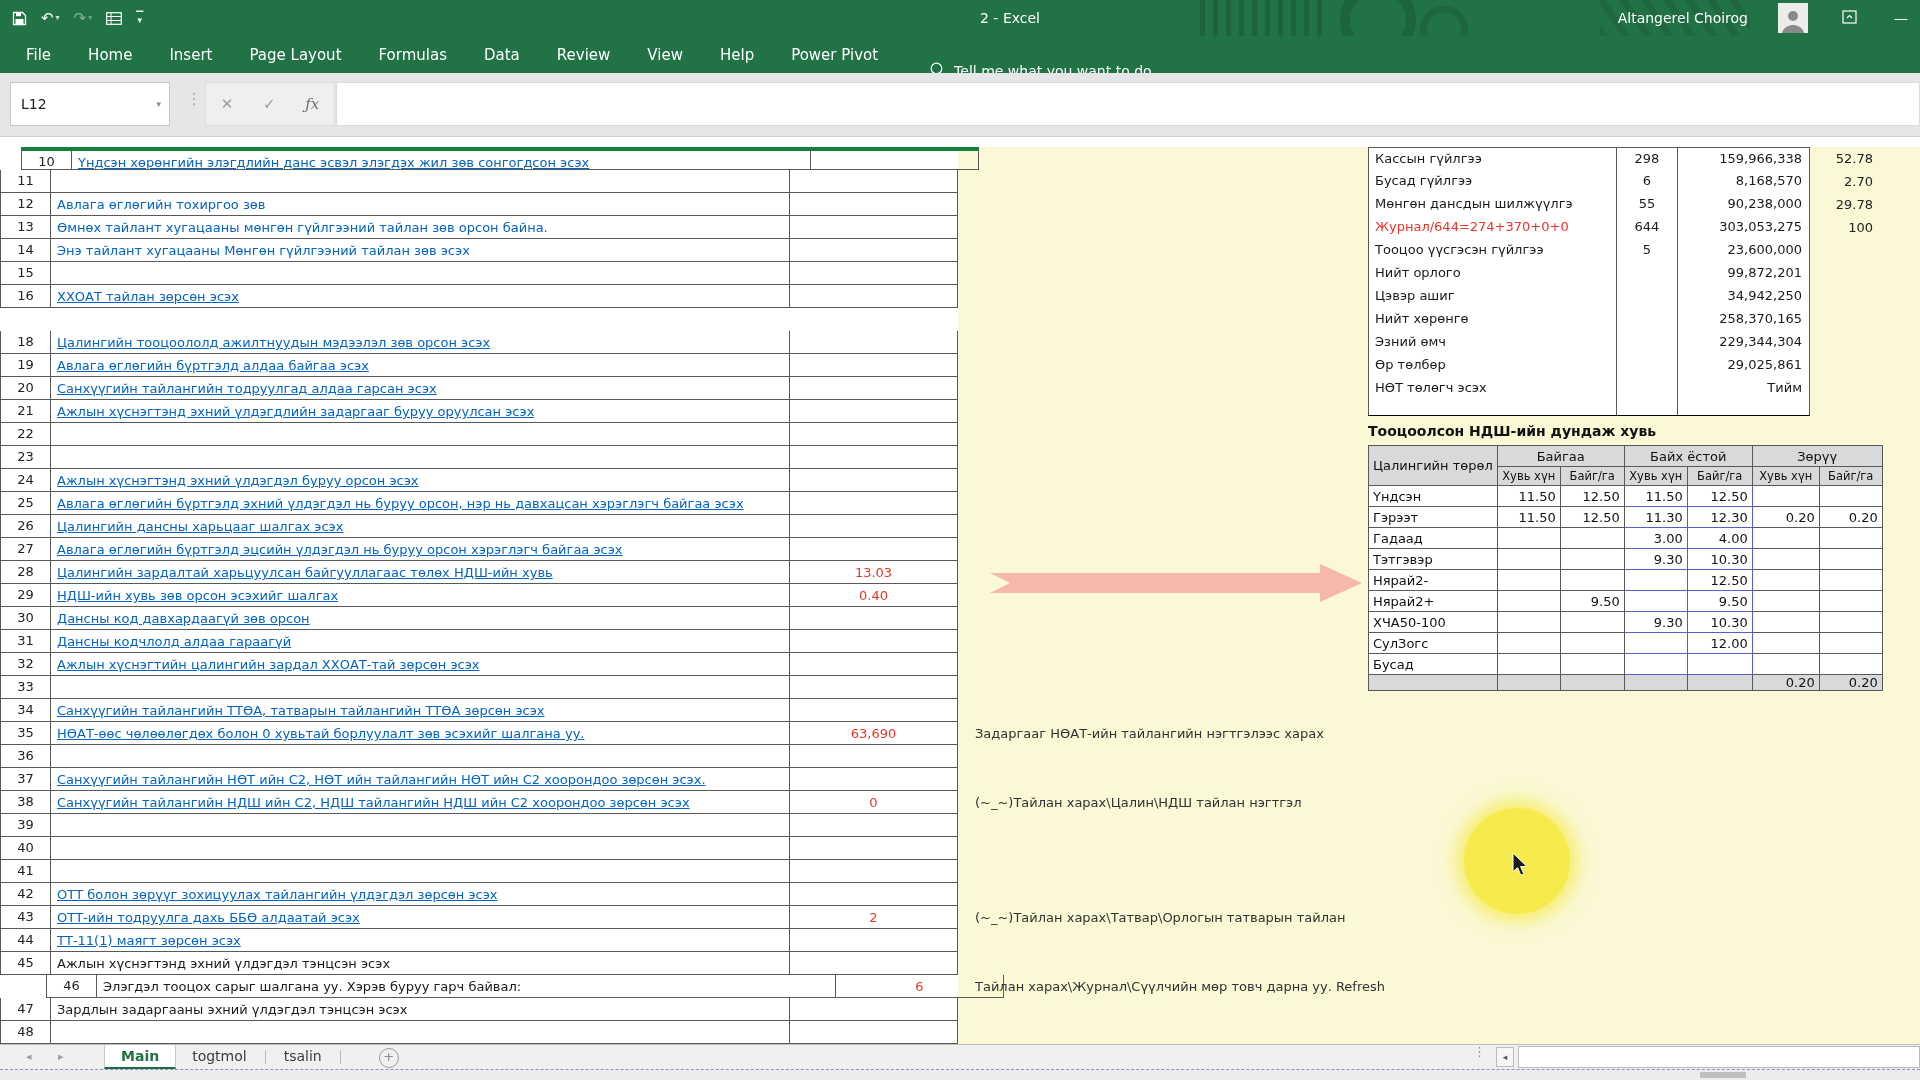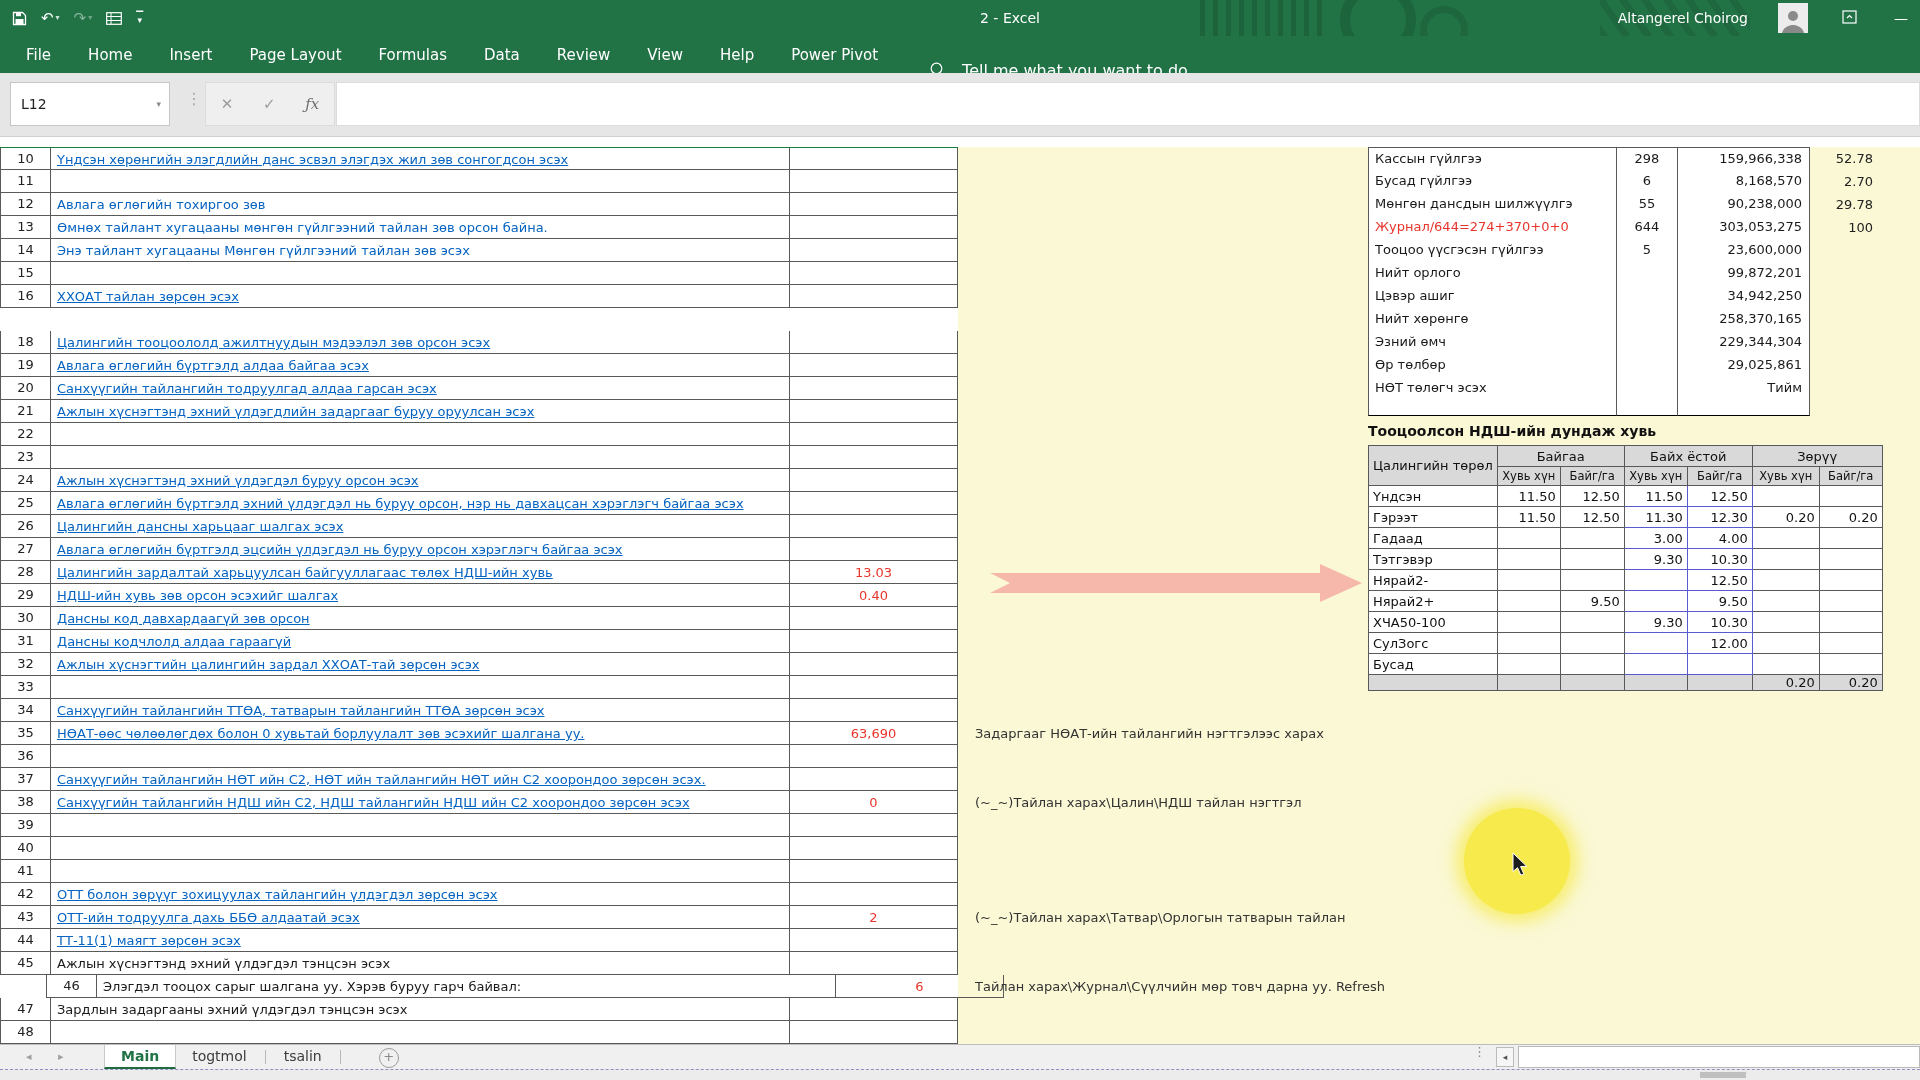--- a/index.html
+++ b/index.html
@@ -20,21 +20,21 @@
   .decor1{position:absolute;left:1200px;top:0;width:130px;height:36px;
           background:repeating-linear-gradient(90deg,rgba(0,0,0,.14) 0 5px,transparent 5px 13px);}
   .decor2{position:absolute;left:1340px;top:-18px;width:56px;height:56px;border:10px solid rgba(0,0,0,.13);border-radius:50%;}
   .decor3{position:absolute;left:1420px;top:6px;width:34px;height:34px;border:7px solid rgba(0,0,0,.11);border-radius:50%;}
   .decor4{position:absolute;left:1600px;top:0;width:150px;height:36px;
           background:repeating-linear-gradient(55deg,rgba(0,0,0,.10) 0 7px,transparent 7px 18px);}
 
   
   .menubar{position:absolute;left:0;top:36px;width:1920px;height:37px;background:#217346;display:flex;align-items:center;padding-left:26px;box-sizing:border-box;}
   .menu-item{color:#fff;font-size:15px;margin-right:37px;white-space:nowrap;}
-  .tellme{display:flex;align-items:center;gap:18px;margin-left:14px;color:#fff;font-size:16px;margin-top:32px;}
+  .tellme{display:flex;align-items:center;gap:10px;margin-left:14px;color:#fff;font-size:14px;margin-top:32px;}
 
   
   .fbar{position:absolute;left:0;top:73px;width:1920px;height:64px;background:#e6e6e6;border-bottom:1px solid #cfcfcf;box-sizing:border-box;}
   .namebox{position:absolute;left:10px;top:9px;width:160px;height:44px;background:#fff;border:1px solid #c6c6c6;box-sizing:border-box;
            font-size:14px;line-height:42px;padding-left:10px;color:#222;}
   .namebox .nb-caret{position:absolute;right:8px;top:0;color:#8a8a8a;font-size:9px;}
   .fdots{position:absolute;left:186px;top:16px;color:#a9a9a9;font-size:16px;letter-spacing:0;}
   .fbtns{position:absolute;left:205px;top:9px;width:130px;height:44px;background:#efefef;border:1px solid #dcdcdc;box-sizing:border-box;
          display:flex;align-items:center;justify-content:space-around;color:#9b9b9b;font-size:15px;}
   .fx{font-family:"DejaVu Serif","Liberation Serif",serif;font-style:italic;color:#6f6f6f;}
@@ -43,21 +43,21 @@
   
   .yellow-panel{position:absolute;left:958px;top:140px;width:962px;height:904px;background:#FAF8D5;}
   .white-strip{position:absolute;left:0;top:137px;width:1920px;height:10px;background:#fff;}
 
   #grid-rows{position:absolute;left:0;top:147px;width:958px;height:897px;background:#fff;}
   .grow{position:absolute;left:0;width:958px;height:23px;}
   .grow .cell{position:absolute;top:0;height:23px;box-sizing:border-box;border-right:1px solid #595959;border-bottom:1px solid #595959;}
   .grow .c-num{left:0;width:51px;border-left:1px solid #595959;text-align:center;font-size:13px;color:#222;line-height:22px;}
   .grow .c-txt{left:51px;width:739px;line-height:22px;padding-left:6px;white-space:nowrap;overflow:hidden;}
   .grow .c-val{left:790px;width:168px;text-align:center;line-height:22px;}
-  .grow:first-child .cell{border-top:1px solid #15803d;}
+  .grow:first-child .cell{border-top:4px solid #15803d;margin-left:21px;}
   .t-link{color:#0563c1;text-decoration:underline;font-size:13px;}
   .t-blue{color:#0563c1;font-size:13px;}
   .t-black{color:#1a1a1a;font-size:13px;}
   .t-red{color:#e8352b;font-size:13px;}
 
   #notes-layer{position:absolute;left:975px;top:147px;width:900px;height:897px;}
   .note{position:absolute;left:0;height:23px;line-height:23px;font-size:13px;color:#333;white-space:nowrap;}
 
   
   .arrow-shape{position:absolute;left:990px;top:564px;}

